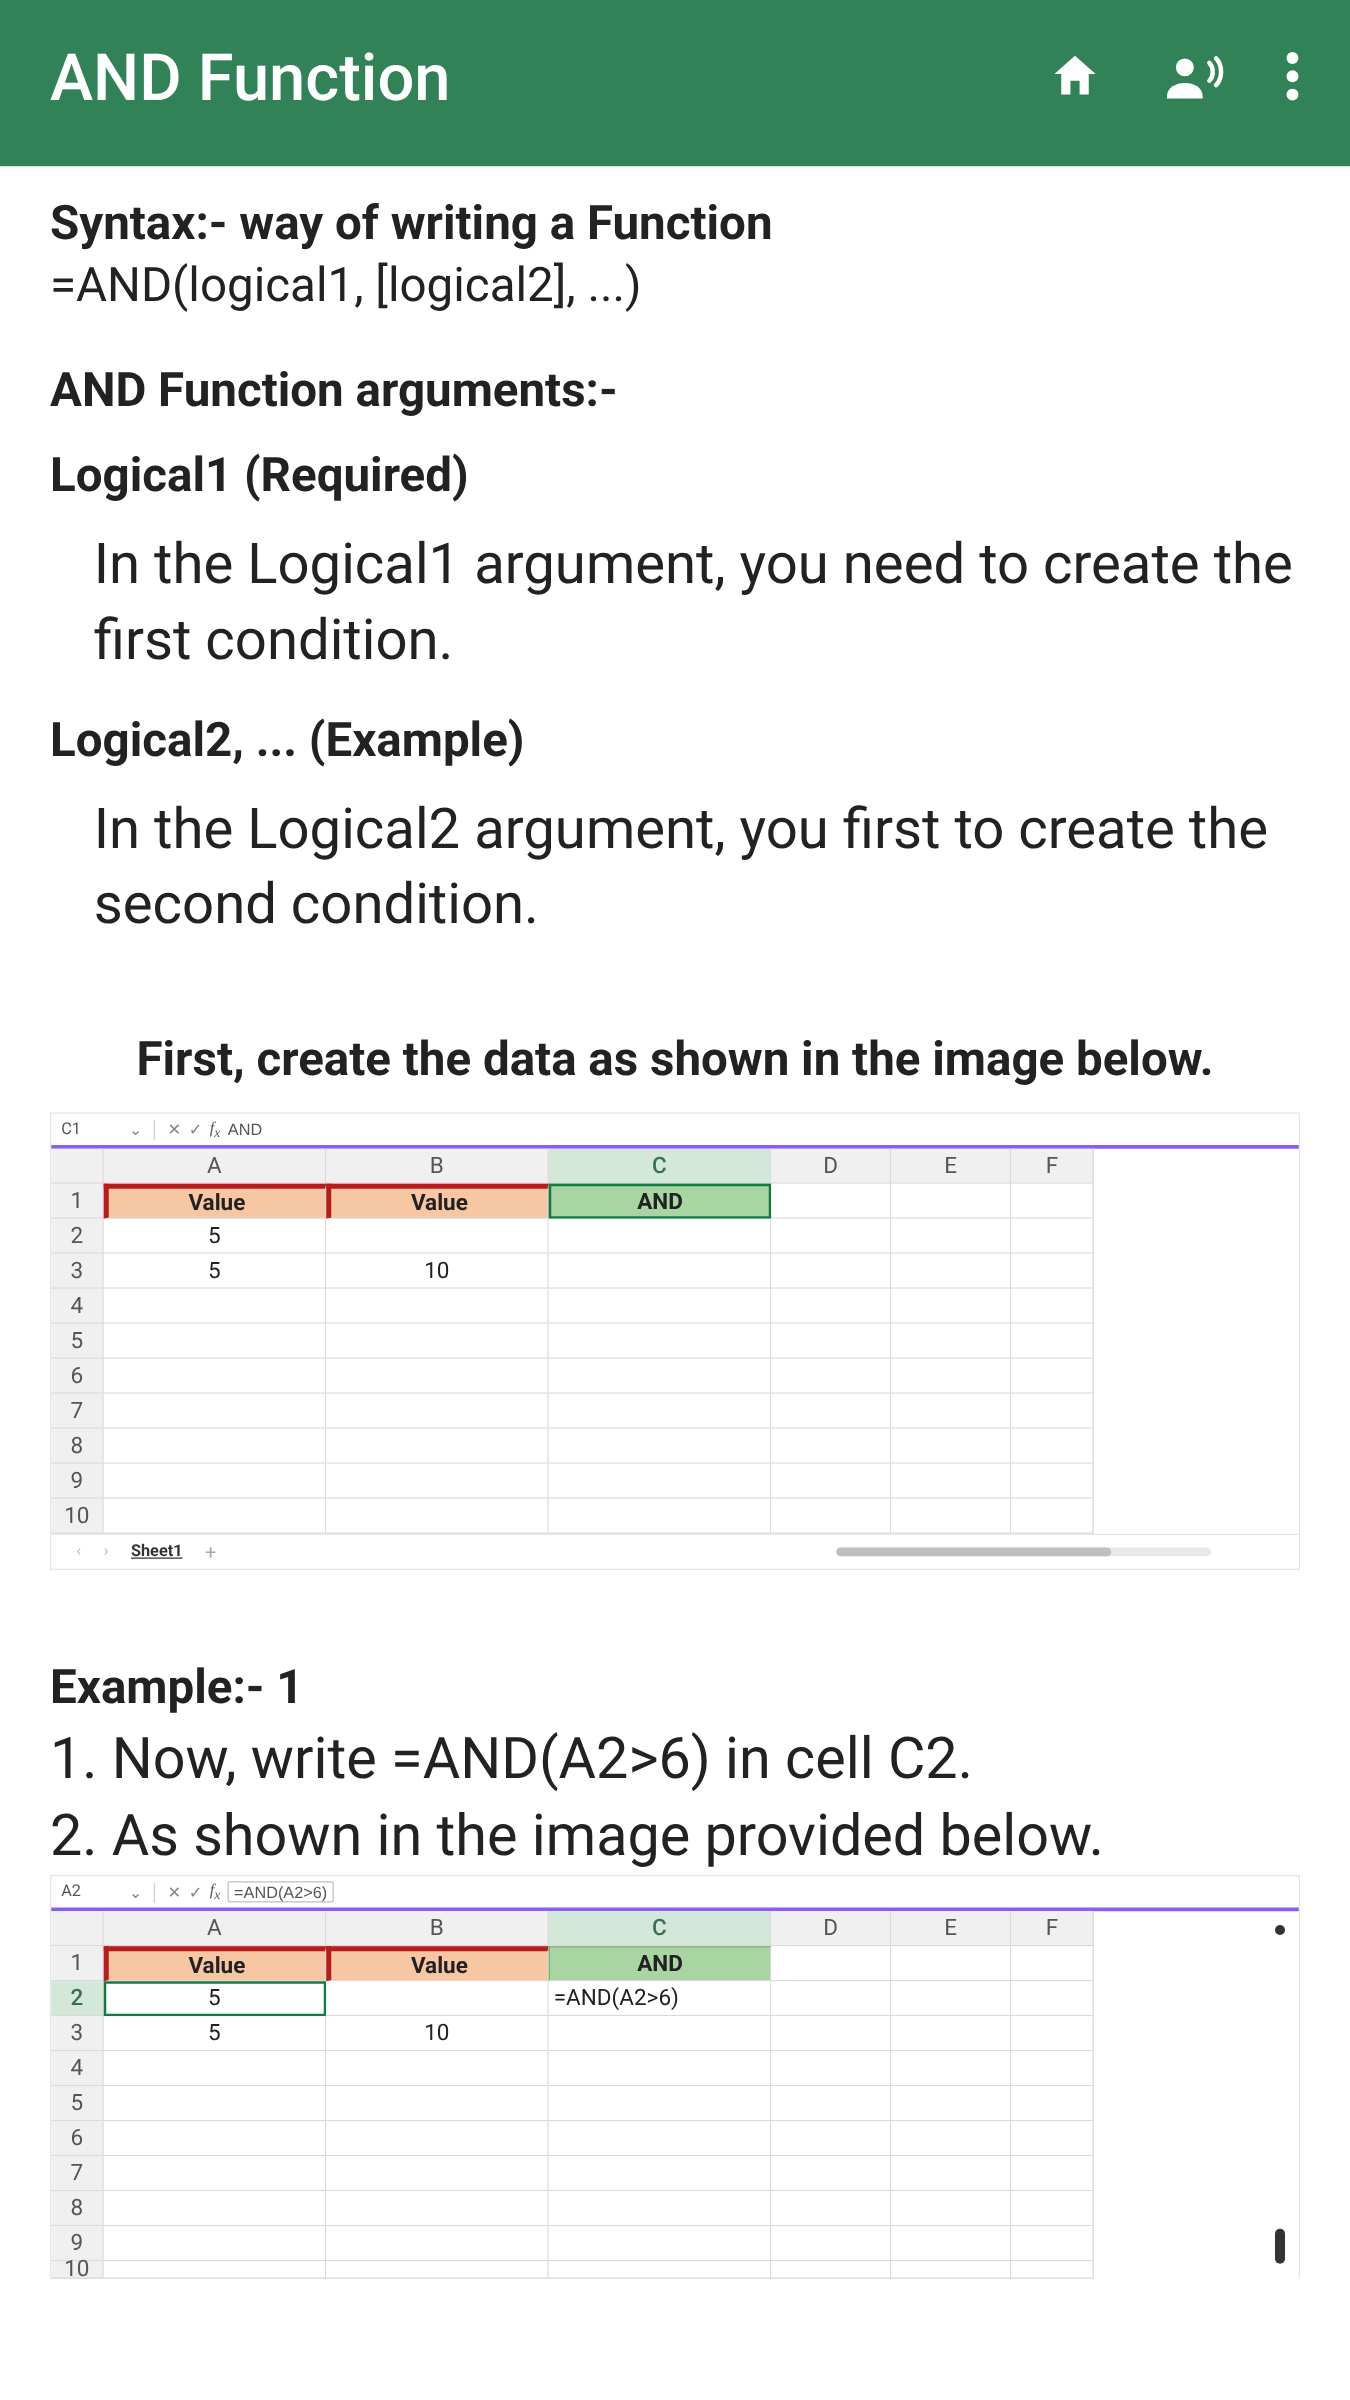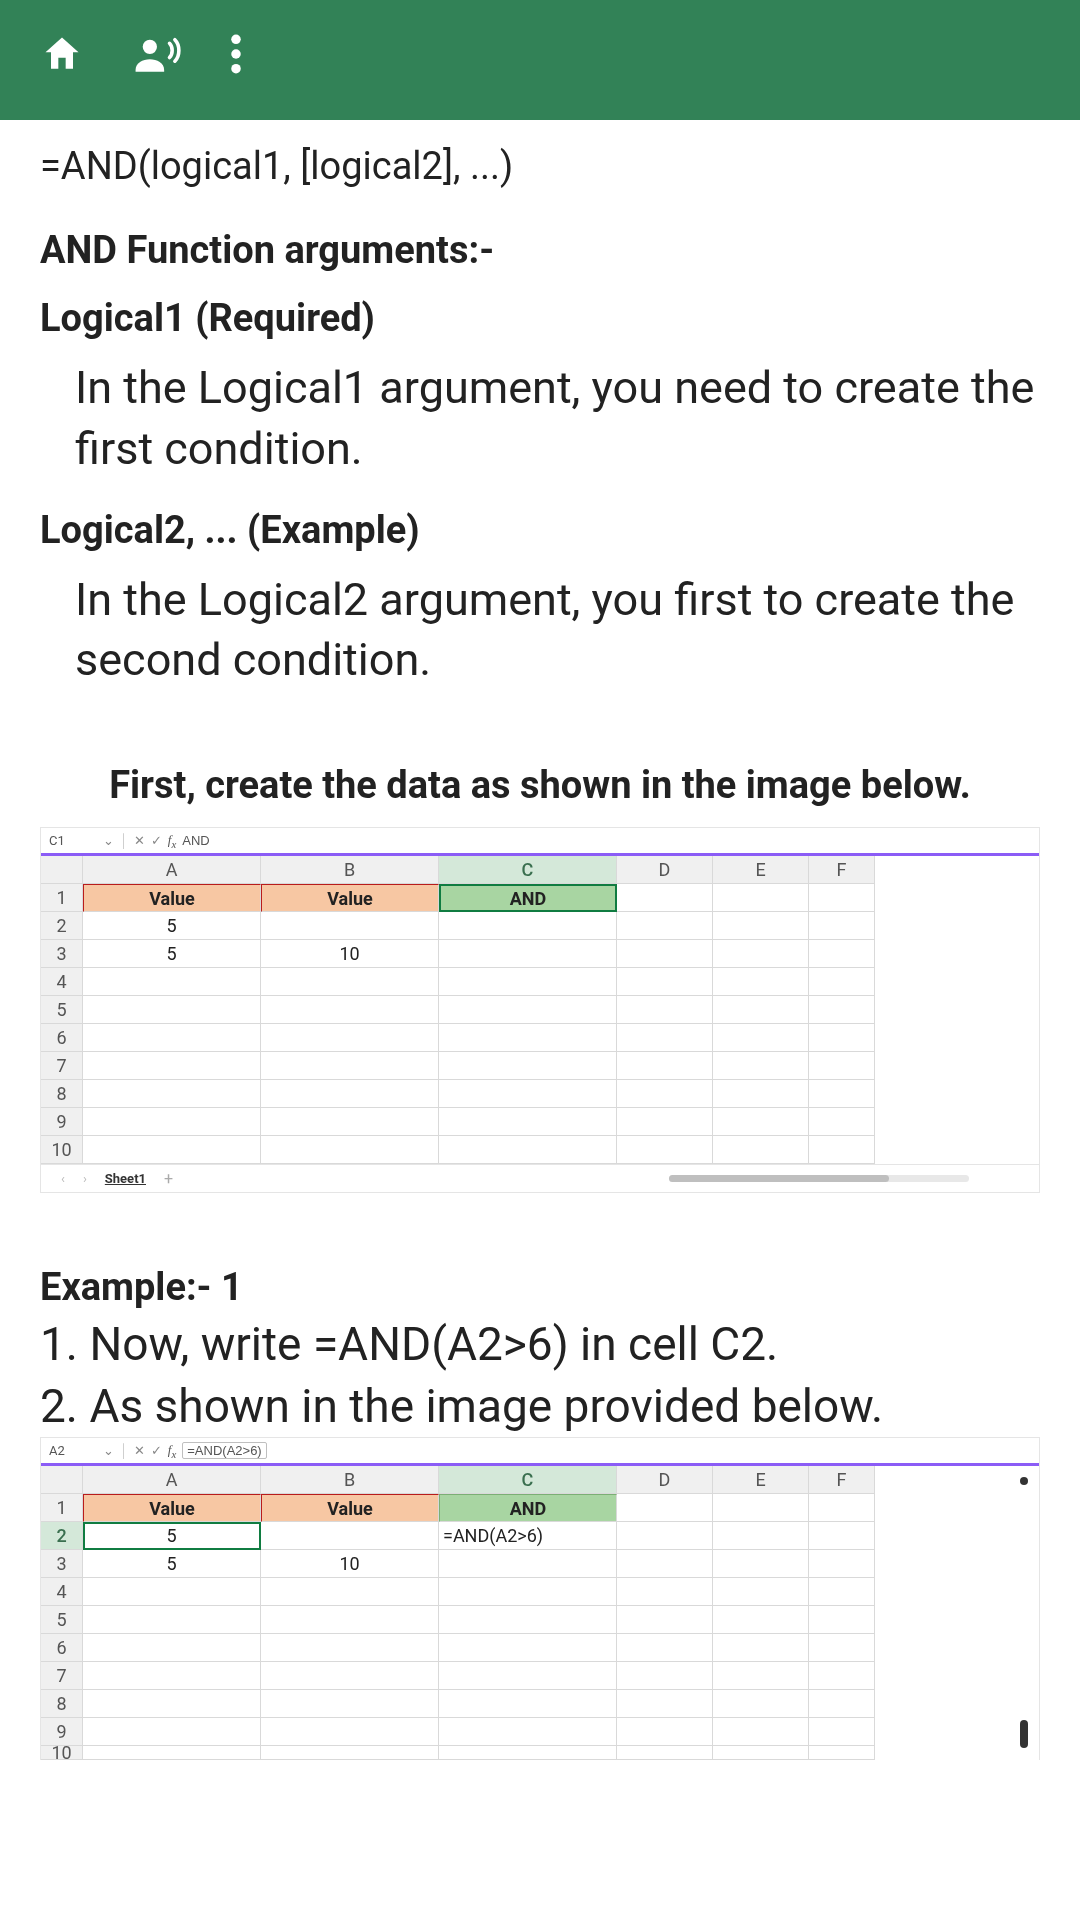--- a/index.html
+++ b/index.html
@@ -28,41 +28,42 @@
   .fb-check { color: #888; }
   .fb-fx { font-style: italic; font-family: serif; }
   .fb-formula { font-family: "Segoe UI", Arial, sans-serif; font-size: 13px; }
   .fb-formula-border { border: 1px solid #bfbfbf; padding: 0 4px; border-radius: 2px; }
   .grid { display: grid; grid-template-columns: 42px 178px 178px 178px 96px 96px 66px; }
   .grid > div { border-right: 1px solid #d9d9d9; border-bottom: 1px solid #d9d9d9; height: 28px; display: flex; align-items: center; justify-content: center; font-size: 18px; }
   .colhead { background: #f0f0f0; color: #555; font-size: 18px; }
   .rowhead { background: #f0f0f0; color: #555; font-size: 18px; }
   .sel-col { background: #d4e8d9; font-weight: 500; color: #3a6f4f; }
   .corner { background: #f0f0f0; }
-  .hcell-orange { background: #f7c7a3; font-weight: 700; border: 1px solid #b91c1c; color: #222; }
+  .hcell-orange { background: #f7c7a3; font-weight: 700; border: 4px solid #b91c1c; color: #222; }
   .hcell-green { background: #a8d5a2; font-weight: 700; border: 1px solid #7baf75; color: #222; }
   .cell { background: #fff; color: #222; }
   .cell-left { justify-content: flex-start !important; padding-left: 4px; }
   .cell-active { outline: 2px solid #107c41; outline-offset: -2px; }
   .selected-rowhead { background: #d4e8d9; color: #3a6f4f; font-weight: 500; }
   .sheet-tabs { display: flex; align-items: center; height: 28px; padding: 0 20px; gap: 18px; font-size: 13px; color: #777; border-top: 1px solid #e5e5e5; position: relative; }
   .sheet-tab-nav { color: #bbb; }
   .sheet-tab-active { font-weight: 700; text-decoration: underline; color: #333; }
   .sheet-tab-plus { color: #aaa; font-size: 16px; }
   .scroll-track { position: absolute; right: 70px; bottom: 10px; width: 300px; height: 7px; background: #e8e8e8; border-radius: 4px; }
   .scroll-thumb { width: 220px; height: 7px; background: #bfbfbf; border-radius: 4px; }
   .right-scroll-ind { position: absolute; right: 12px; top: 0; bottom: 0; width: 8px; display: flex; flex-direction: column; justify-content: space-between; padding: 40px 0 12px 0; }
   .right-scroll-ind .dot { width: 8px; height: 8px; background: #333; border-radius: 50%; }
   .right-scroll-ind .bar { width: 8px; height: 28px; background: #333; border-radius: 4px; }
   .sheet2-outer { position: relative; }
 </style>
 </head>
 <body>
 
 <div class="header">
+  <div class="header-title">AND Function</div>
   <div class="header-icons">
     <span>
       <svg width="44" height="44" viewBox="0 0 24 24">
           <path d="M12 3l9 8h-3v9h-4v-6h-4v6H6v-9H3z"></path>
         </svg>
     </span>
     <span>
       <svg width="50" height="44" viewBox="0 0 28 24">
           <circle cx="10" cy="8" r="4"></circle>
           <path d="M2 21c0-4 4-6 8-6s8 2 8 6v1H2z"></path>
@@ -74,20 +75,21 @@
       <svg width="12" height="44" viewBox="0 0 6 24">
           <circle cx="3" cy="4" r="2.6"></circle>
           <circle cx="3" cy="12" r="2.6"></circle>
           <circle cx="3" cy="20" r="2.6"></circle>
         </svg>
     </span>
   </div>
 </div>
 
 <div class="content">
+  <div class="syntax-heading">Syntax:- way of writing a Function</div>
   <div class="syntax-line">=AND(logical1, [logical2], ...)</div>
 
   <div class="args-heading">AND Function arguments:-</div>
   <div class="arg-title">Logical1 (Required)</div>
   <div class="arg-desc">In the Logical1 argument, you need to create the first condition.</div>
   <div class="arg-title">Logical2, ... (Example)</div>
   <div class="arg-desc">In the Logical2 argument, you first to create the second condition.</div>
 
   <div class="instruction">First, create the data as shown in the image below.</div>
 

